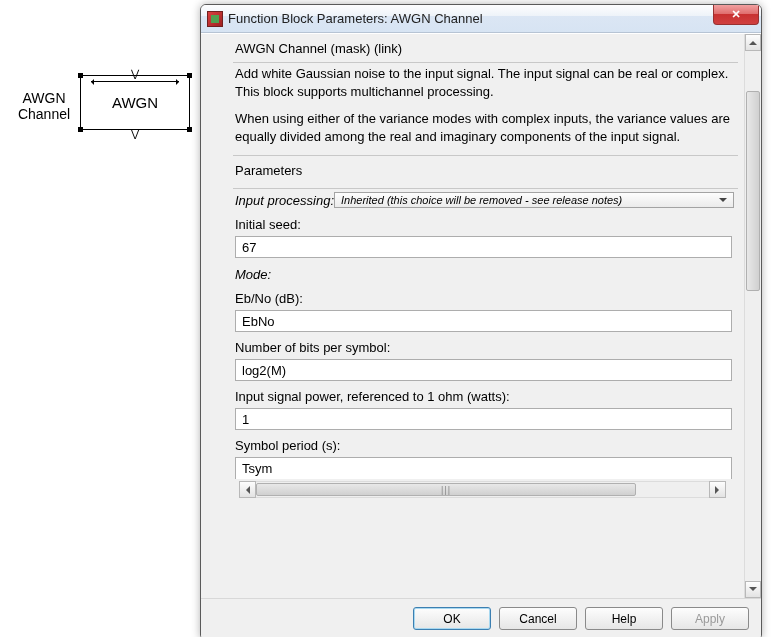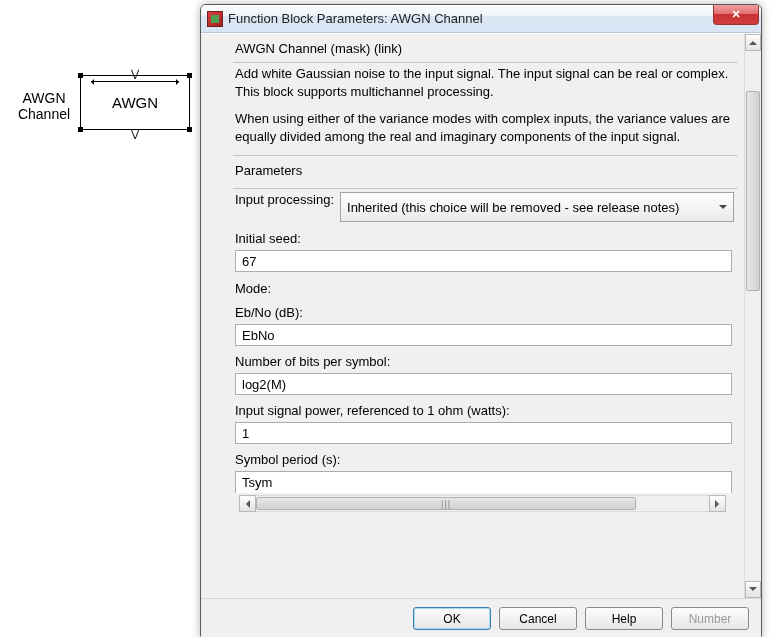--- a/index.html
+++ b/index.html
@@ -159,41 +159,41 @@
   .section-sep {
     border-top: 1px solid #c8c8c8;
     margin: 2px 6px 0 0;
   }
   .params-header {
     font-size: 13px;
     padding: 7px 2px 8px 2px;
   }
   .param-row {
     display: flex;
-    align-items: flex-start;
+    align-items: center;
     padding: 3px 10px 3px 2px;
-    gap: 6px;
+    font-style: italic;
   }
   .param-label {
     font-size: 13px;
     white-space: nowrap;
   }
   .param-label-block {
     font-size: 13px;
     padding: 6px 2px 4px 2px;
   }
   .combo {
     flex: 1;
-    height: 30px;
+    height: 16px;
     border: 1px solid #a3a3a3;
     background: linear-gradient(to bottom, #fdfdfd, #ebebeb);
     display: flex;
     align-items: center;
     padding: 0 18px 0 6px;
-    font-size: 13px;
+    font-size: 11px;
     position: relative;
     overflow: hidden;
     white-space: nowrap;
     cursor: pointer;
   }
   .combo::after {
     content: '';
     position: absolute;
     right: 6px;
     top: 50%;
@@ -421,15 +421,15 @@
       <div class="vscroll-btn">
           <div class="tri-down"></div>
         </div>
     </div>
   </div>
 
   <div class="button-row">
     <button class="dlg-btn default">OK</button>
     <button class="dlg-btn">Cancel</button>
     <button class="dlg-btn">Help</button>
-    <button class="dlg-btn disabled">Number</button>
+    <button class="dlg-btn disabled">Apply</button>
   </div>
 </div>
 
 </body></html>

